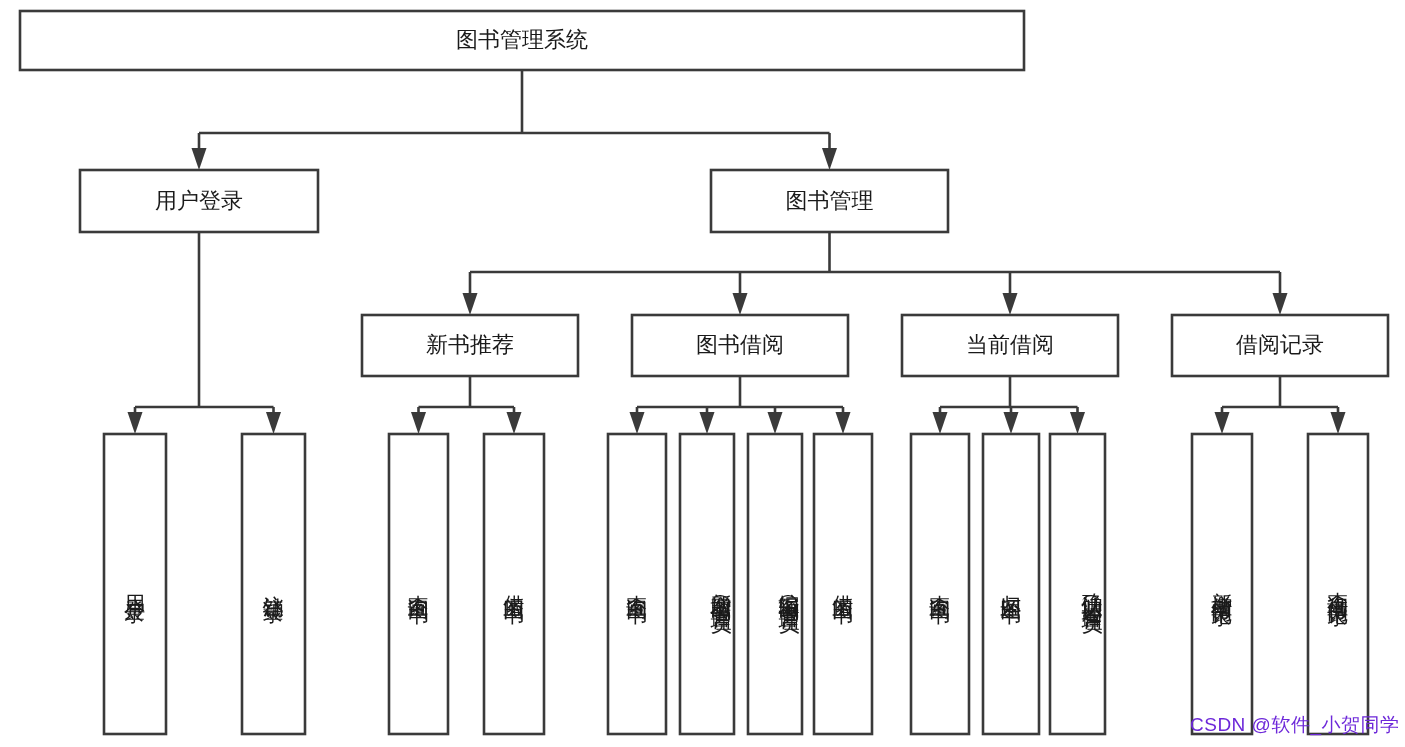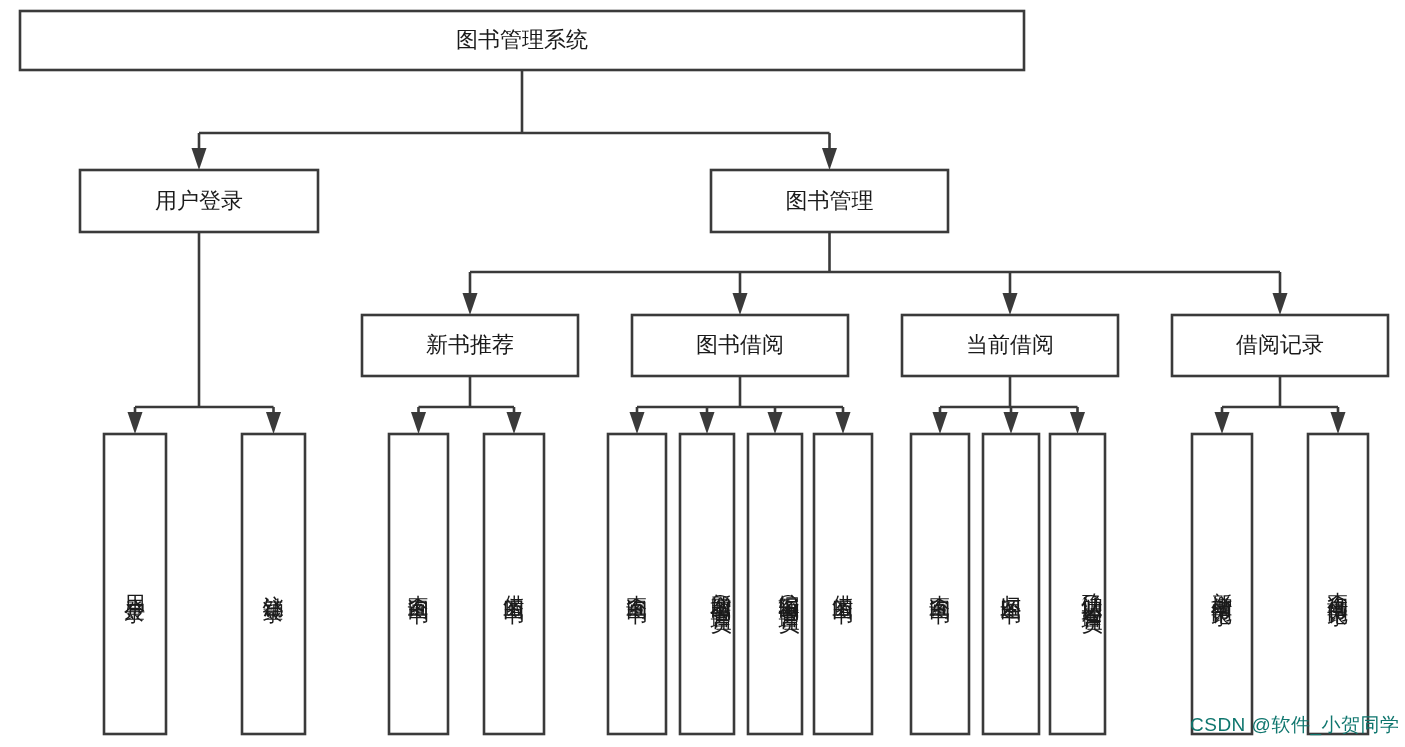--- a/index.html
+++ b/index.html
@@ -64,21 +64,21 @@
     white-space: nowrap;
     pointer-events: none;
   }
   .leaf-label-wrap.center-v {
     align-items: center;
   }
   .watermark {
     position: absolute;
     font-family: "Liberation Sans", "DejaVu Sans", sans-serif;
     font-size: 19px;
-    color: #0f766e;
+    color: #6d28d9;
     white-space: nowrap;
     letter-spacing: 0.5px;
   }
 </style>
 </head>
 <body>
 
 <div id="diagram-root">
 
   <svg id="flow-svg" viewBox="0 0 1405 747" xmlns="http://www.w3.org/2000/svg">

